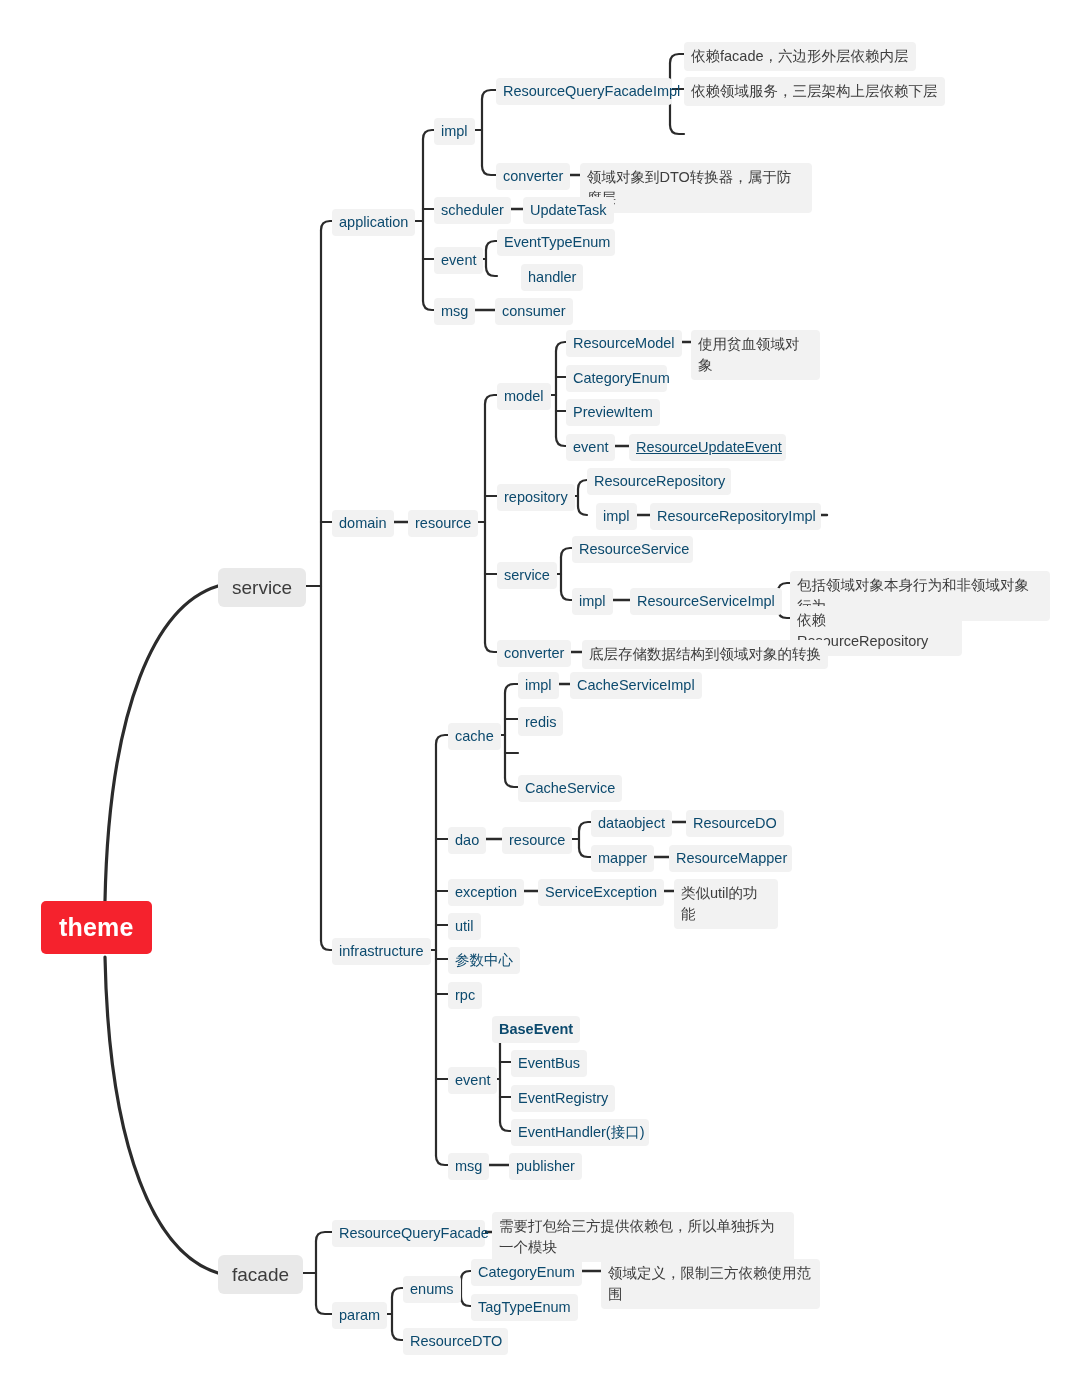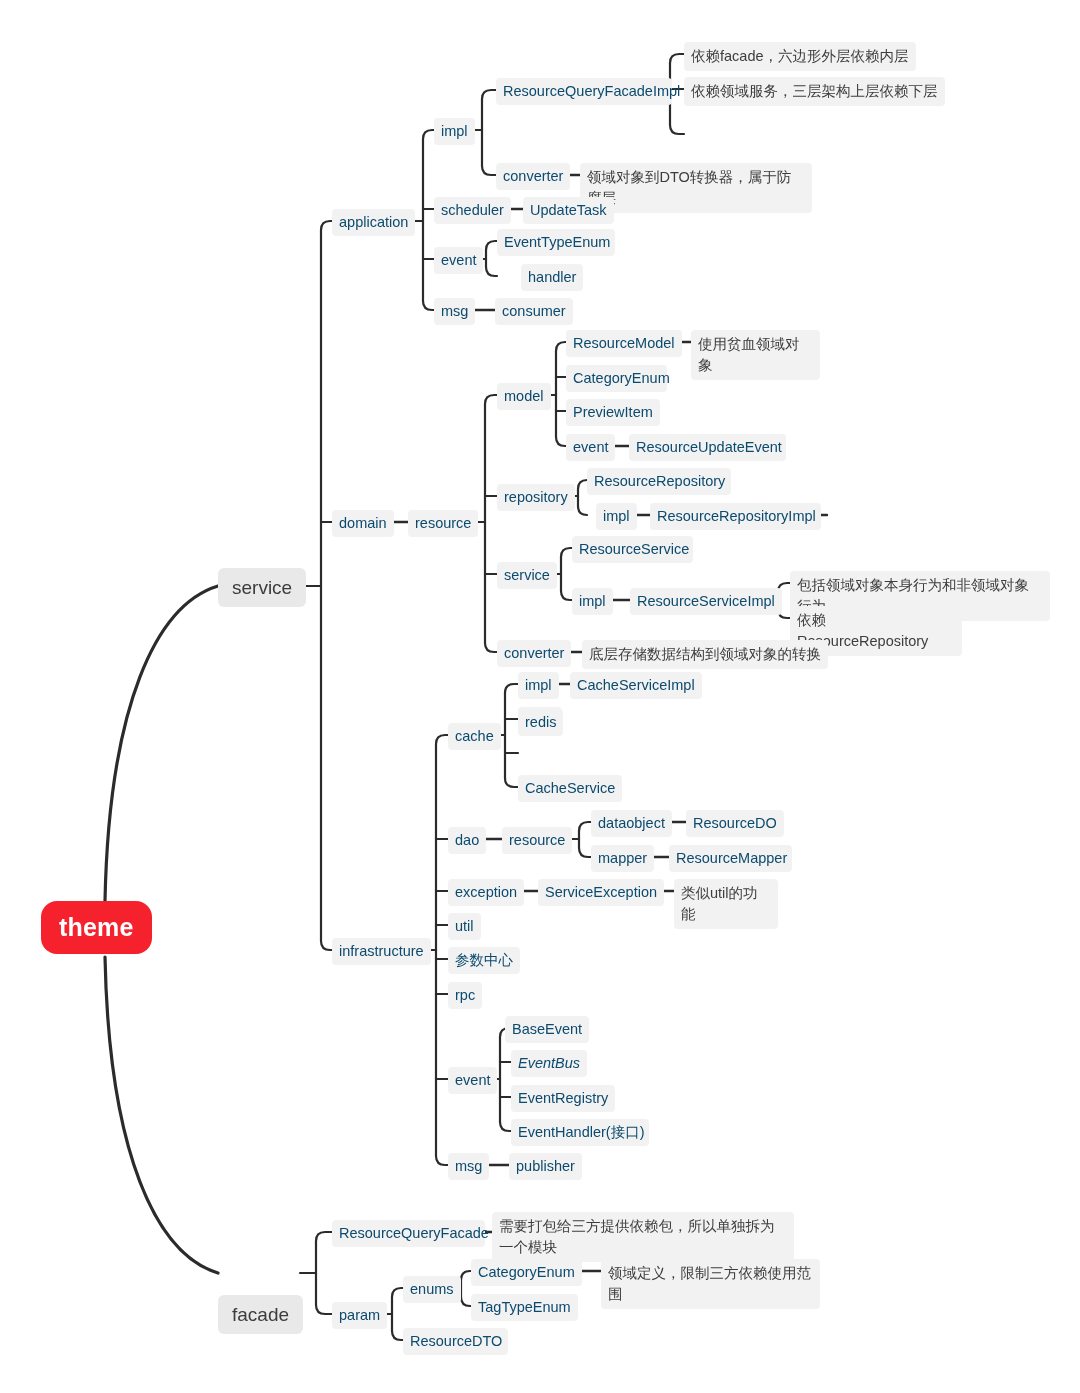--- a/index.html
+++ b/index.html
@@ -33,21 +33,21 @@
     display: flex;
     align-items: center;
     white-space: pre;
     line-height: 1.32;
   }
   .node-root {
     background: #f5222d;
     color: #ffffff;
     font-size: 25px;
     font-weight: bold;
-    border-radius: 16px;
+    border-radius: 5px;
     padding: 10px 18px;
     letter-spacing: 0.2px;
   }
   .node-main {
     background: #e9e9e9;
     color: #3c3c3c;
     font-size: 19px;
     font-weight: normal;
     border-radius: 6px;
     padding: 7px 14px;
@@ -178,21 +178,21 @@
       <path d="M 664 822 L 686 822" fill="none" stroke="#2b2b2b" stroke-width="2.4" stroke-linecap="round" stroke-linejoin="round"></path>
       <path d="M 647 857 L 669 857" fill="none" stroke="#2b2b2b" stroke-width="2.4" stroke-linecap="round" stroke-linejoin="round"></path>
       <path d="M 516 891 L 538 891" fill="none" stroke="#2b2b2b" stroke-width="2.4" stroke-linecap="round" stroke-linejoin="round"></path>
       <path d="M 653 891 L 674 891" fill="none" stroke="#2b2b2b" stroke-width="2.4" stroke-linecap="round" stroke-linejoin="round"></path>
       <path d="M 482 1165 L 509 1165" fill="none" stroke="#2b2b2b" stroke-width="2.4" stroke-linecap="round" stroke-linejoin="round"></path>
       <path d="M 469 1232 L 492 1232" fill="none" stroke="#2b2b2b" stroke-width="2.4" stroke-linecap="round" stroke-linejoin="round"></path>
       <path d="M 577 1271 L 601 1271" fill="none" stroke="#2b2b2b" stroke-width="2.4" stroke-linecap="round" stroke-linejoin="round"></path>
     </svg>
 <div class="node node-root" style="left: 41px; top: 901px;">theme</div>
     <div class="node node-main" style="left: 218px; top: 568px;">service</div>
-    <div class="node node-main" style="left: 218px; top: 1255px; margin-top: 40px;">facade</div>
+    <div class="node node-main" style="left: 218px; top: 1255px;">facade</div>
     <div class="node node-sub" style="left: 332px; top: 209px; max-width: 96px;">application</div>
     <div class="node node-sub" style="left: 332px; top: 510px; max-width: 71px;">domain</div>
     <div class="node node-sub" style="left: 332px; top: 938px; max-width: 108px;">infrastructure</div>
     <div class="node node-sub" style="left: 434px; top: 118px; max-width: 50px;">impl</div>
     <div class="node node-sub" style="left: 496px; top: 78px; max-width: 176px;">ResourceQueryFacadeImpl</div>
     <div class="node node-note" style="left: 684px; top: 42px; max-width: 271px;">依赖facade，六边形外层依赖内层</div>
     <div class="node node-note" style="left: 684px; top: 77px; max-width: 306px;">依赖领域服务，三层架构上层依赖下层</div>
     <div class="node node-sub" style="left: 496px; top: 163px; max-width: 82px;">converter</div>
     <div class="node node-note" style="left: 580px; top: 163px; max-width: 232px;">领域对象到DTO转换器，属于防腐层</div>
     <div class="node node-sub" style="left: 434px; top: 197px; max-width: 86px;">scheduler</div>
@@ -202,21 +202,21 @@
     <div class="node node-sub" style="left: 497px; top: 264px; max-width: 72px; margin-left: 24px;">handler</div>
     <div class="node node-sub" style="left: 434px; top: 298px; max-width: 50px;">msg</div>
     <div class="node node-sub" style="left: 495px; top: 298px; max-width: 86px;">consumer</div>
     <div class="node node-sub" style="left: 408px; top: 510px; max-width: 81px;">resource</div>
     <div class="node node-sub" style="left: 497px; top: 383px; max-width: 64px;">model</div>
     <div class="node node-sub" style="left: 566px; top: 330px; max-width: 116px;">ResourceModel</div>
     <div class="node node-note" style="left: 691px; top: 330px; max-width: 129px;">使用贫血领域对象</div>
     <div class="node node-sub" style="left: 566px; top: 365px; max-width: 101px;">CategoryEnum</div>
     <div class="node node-sub" style="left: 566px; top: 399px; max-width: 99px;">PreviewItem</div>
     <div class="node node-sub" style="left: 566px; top: 434px; max-width: 58px;">event</div>
-    <div class="node node-sub" style="left: 629px; top: 434px; max-width: 157px;">ResourceUpdateEvent</div>
+    <div class="node node-sub" style="left: 629px; top: 434px; max-width: 157px; text-decoration: underline;">ResourceUpdateEvent</div>
     <div class="node node-sub" style="left: 497px; top: 484px; max-width: 87px;">repository</div>
     <div class="node node-sub" style="left: 587px; top: 468px; max-width: 144px;">ResourceRepository</div>
     <div class="node node-sub" style="left: 596px; top: 503px; max-width: 50px;">impl</div>
     <div class="node node-sub" style="left: 650px; top: 503px; max-width: 171px;">ResourceRepositoryImpl</div>
     <div class="node node-sub" style="left: 497px; top: 562px; max-width: 68px;">service</div>
     <div class="node node-sub" style="left: 572px; top: 536px; max-width: 121px;">ResourceService</div>
     <div class="node node-sub" style="left: 572px; top: 588px; max-width: 50px;">impl</div>
     <div class="node node-sub" style="left: 630px; top: 588px; max-width: 152px;">ResourceServiceImpl</div>
     <div class="node node-note" style="left: 790px; top: 571px; max-width: 260px;">包括领域对象本身行为和非领域对象行为</div>
     <div class="node node-note" style="left: 790px; top: 606px; max-width: 172px;">依赖ResourceRepository</div>
@@ -234,22 +234,22 @@
     <div class="node node-sub" style="left: 686px; top: 810px; max-width: 102px;">ResourceDO</div>
     <div class="node node-sub" style="left: 591px; top: 845px; max-width: 72px;">mapper</div>
     <div class="node node-sub" style="left: 669px; top: 845px; max-width: 123px;">ResourceMapper</div>
     <div class="node node-sub" style="left: 448px; top: 879px; max-width: 84px;">exception</div>
     <div class="node node-sub" style="left: 538px; top: 879px; max-width: 131px;">ServiceException</div>
     <div class="node node-note" style="left: 674px; top: 879px; max-width: 104px;">类似util的功能</div>
     <div class="node node-sub" style="left: 448px; top: 913px; max-width: 44px;">util</div>
     <div class="node node-sub" style="left: 448px; top: 947px; max-width: 73px;">参数中心</div>
     <div class="node node-sub" style="left: 448px; top: 982px; max-width: 45px;">rpc</div>
     <div class="node node-sub" style="left: 448px; top: 1067px; max-width: 58px;">event</div>
-    <div class="node node-sub" style="left: 505px; top: 1016px; max-width: 91px;">BaseEvent</div>
-    <div class="node node-sub" style="left: 511px; top: 1050px; max-width: 82px; font-style: italic;">EventBus</div>
+    <div class="node node-sub" style="left: 492px; top: 1016px; max-width: 91px; font-weight: bold;">BaseEvent</div>
+    <div class="node node-sub" style="left: 511px; top: 1050px; max-width: 82px;">EventBus</div>
     <div class="node node-sub" style="left: 511px; top: 1085px; max-width: 110px;">EventRegistry</div>
     <div class="node node-sub" style="left: 511px; top: 1119px; max-width: 138px;">EventHandler(接口)</div>
     <div class="node node-sub" style="left: 448px; top: 1153px; max-width: 50px;">msg</div>
     <div class="node node-sub" style="left: 509px; top: 1153px; max-width: 85px;">publisher</div>
     <div class="node node-sub" style="left: 332px; top: 1220px; max-width: 153px;">ResourceQueryFacade</div>
     <div class="node node-note" style="left: 492px; top: 1212px; max-width: 302px;">需要打包给三方提供依赖包，所以单独拆为一个模块</div>
     <div class="node node-sub" style="left: 332px; top: 1302px; max-width: 65px;">param</div>
     <div class="node node-sub" style="left: 403px; top: 1276px; max-width: 64px;">enums</div>
     <div class="node node-sub" style="left: 471px; top: 1259px; max-width: 122px;">CategoryEnum</div>
     <div class="node node-note" style="left: 601px; top: 1259px; max-width: 219px;">领域定义，限制三方依赖使用范围</div>

